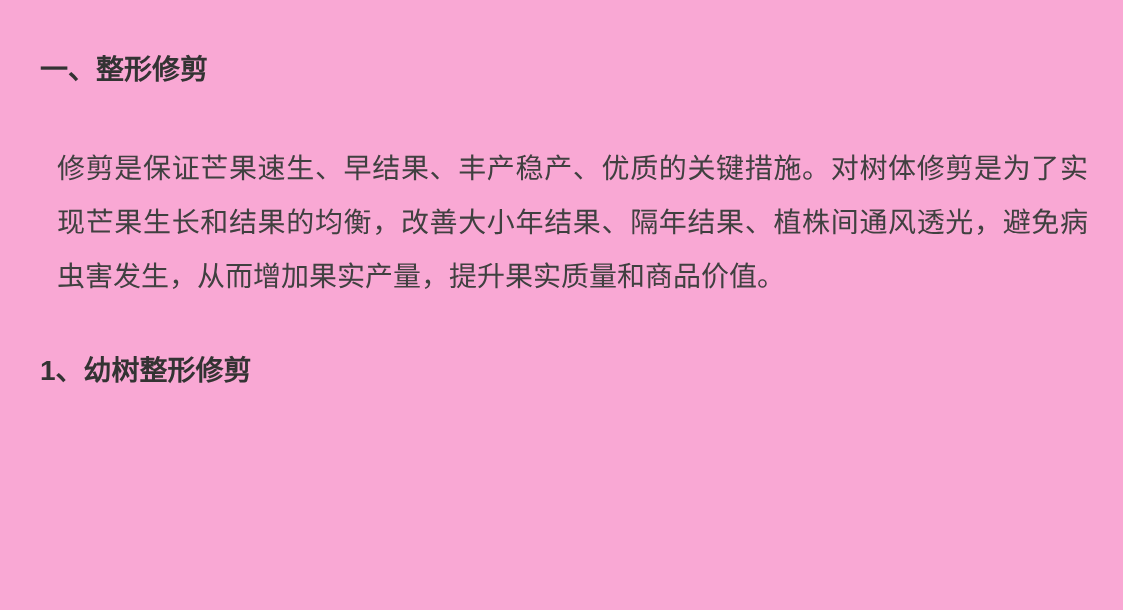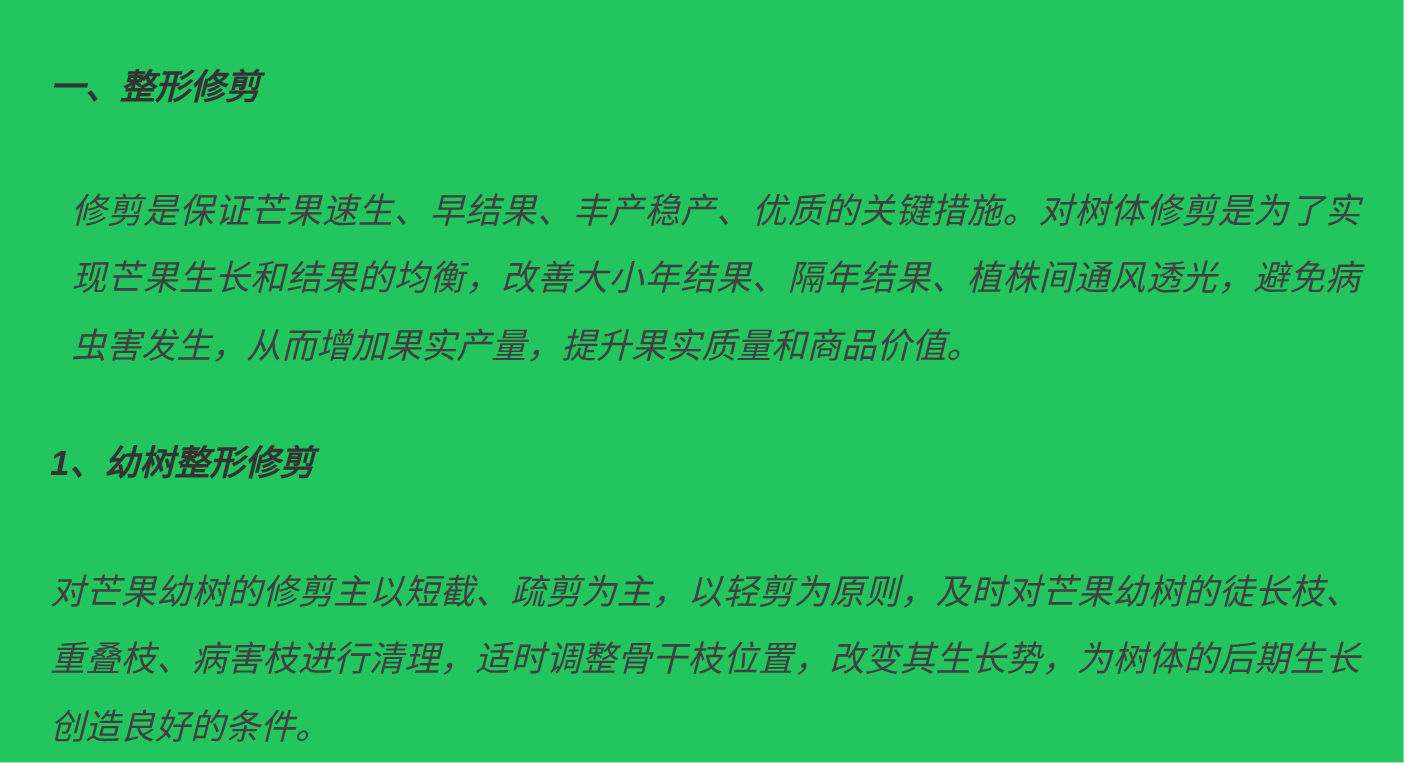--- a/index.html
+++ b/index.html
@@ -6,23 +6,22 @@
   * { box-sizing: border-box; }
   html, body {
     margin: 0;
     padding: 0;
     background: #ffffff;
   }
   .page {
     width: 1123px;
     height: 610px;
     overflow: hidden;
-    background: #22c55e;
+    background: #f9a8d4;
     font-family: "Liberation Sans", "DejaVu Sans", sans-serif;
-    font-style: italic;
   }
   .article {
     padding: 0 35px 0 40px; 
   }
   .section-heading {
     margin: 53px 0 0 0;
     font-size: 28px;
     line-height: 1.2;
     font-weight: 700;
     color: #333333;
@@ -52,16 +51,15 @@
 
 <div class="page">
   <div class="article">
 
     <h2 class="section-heading">一、整形修剪</h2>
 
     <p class="body-paragraph first">修剪是保证芒果速生、早结果、丰产稳产、优质的关键措施。对树体修剪是为了实现芒果生长和结果的均衡，改善大小年结果、隔年结果、植株间通风透光，避免病虫害发生，从而增加果实产量，提升果实质量和商品价值。</p>
 
     <h3 class="sub-heading">1、幼树整形修剪</h3>
 
-    <p class="body-paragraph second">对芒果幼树的修剪主以短截、疏剪为主，以轻剪为原则，及时对芒果幼树的徒长枝、重叠枝、病害枝进行清理，适时调整骨干枝位置，改变其生长势，为树体的后期生长创造良好的条件。</p>
 
   </div>
 </div>
 
 </body></html>

